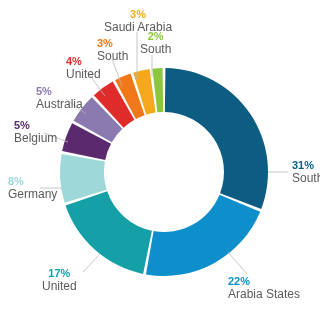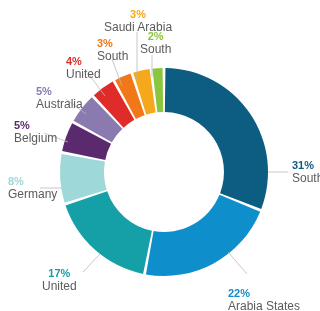--- a/index.html
+++ b/index.html
@@ -78,21 +78,21 @@
       <line x1="137" y1="80" x2="137" y2="32" stroke="#b9b9b9" stroke-width="0.8"></line>
       <line x1="152" y1="77" x2="152" y2="55" stroke="#b9b9b9" stroke-width="0.8"></line>
     </g>
   </svg>
 
   <div class="label-group align-left" style="left:292px; top:160px; color:#0d5c82;">
     <span class="label-pct">31%</span>
     <span class="label-name">South Korea</span>
   </div>
 
-  <div class="label-group align-left" style="left:228px; top:288px; color:#0e8ecb;">
+  <div class="label-group align-left" style="left:228px; top:276px; color:#0e8ecb;">
     <span class="label-pct">22%</span>
     <span class="label-name">Arabia States</span>
   </div>
 
   <div class="label-group align-center" style="left:42px; top:268px; color:#14a0a6;">
     <span class="label-pct">17%</span>
     <span class="label-name">United</span>
   </div>
 
   <div class="label-group align-left" style="left:8px; top:176px; color:#9ed8d8;">

